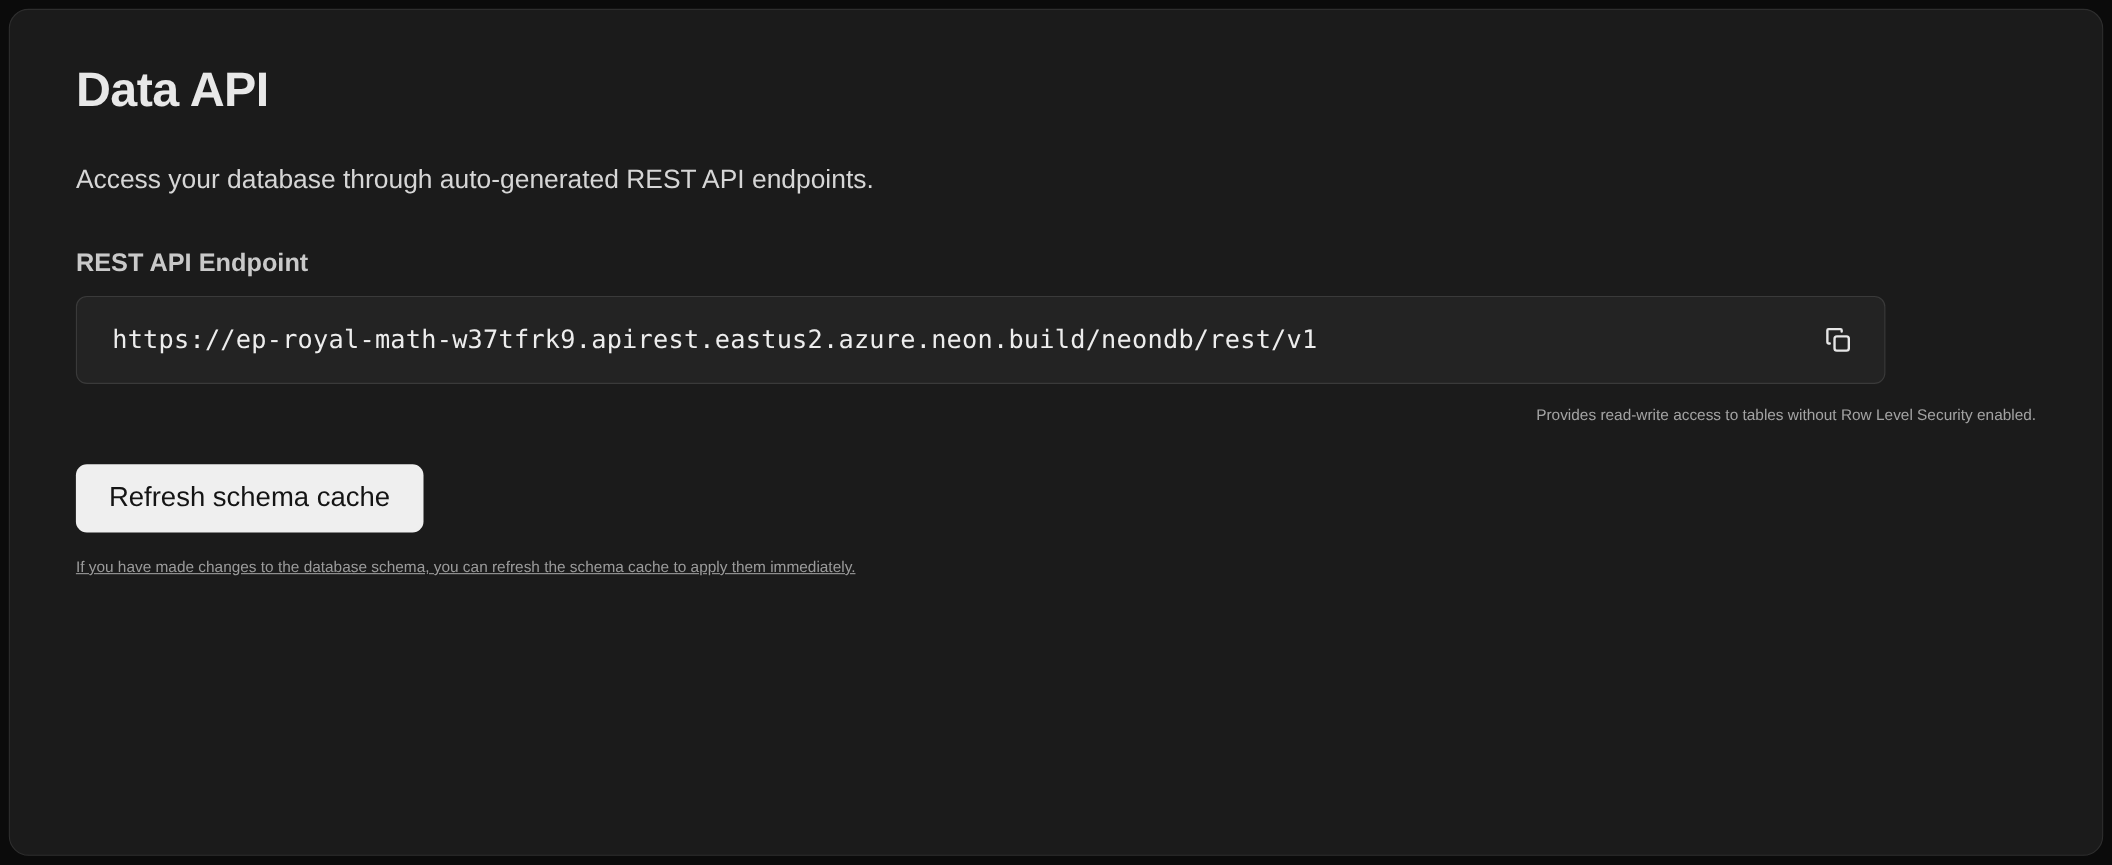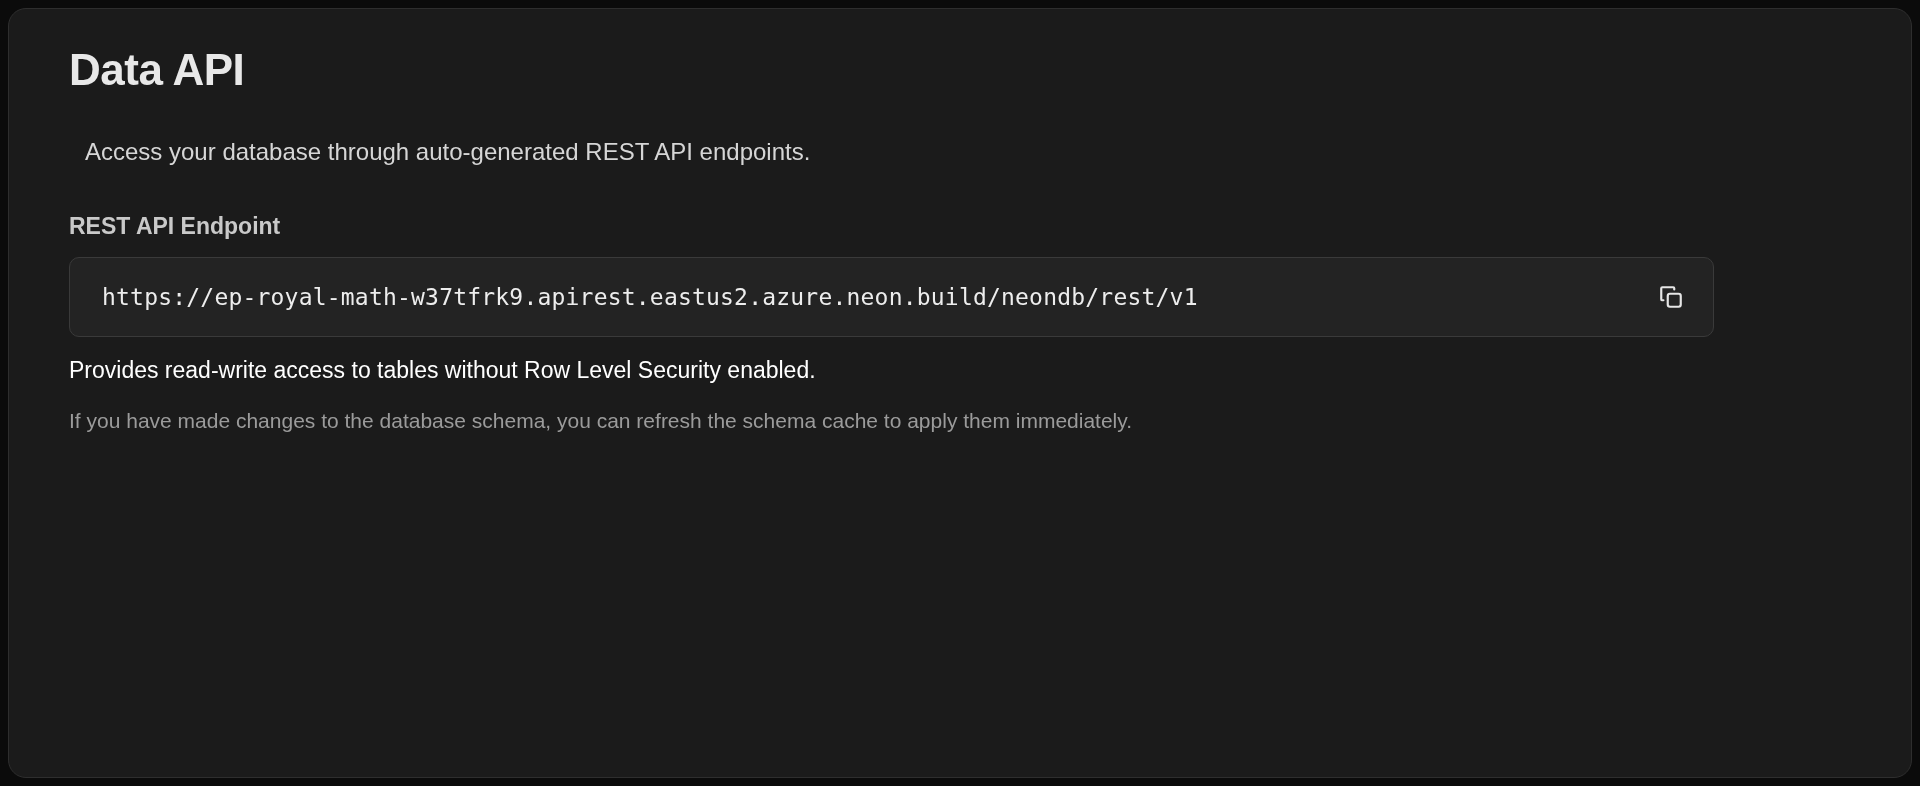--- a/index.html
+++ b/index.html
@@ -25,37 +25,37 @@
   
   .card {
     position: absolute;
     left: 8px;
     top: 8px;
     width: 1904px;
     height: 770px;
     background: #1b1b1b;
     border: 1px solid #2e2e2e;
     border-radius: 18px;
-    padding: 36px 60px 0 60px;
+    padding: 48px 60px 0 60px;
   }
 
   
   .card-title {
     margin: 0;
     padding: 0;
     font-size: 44px;
     line-height: 1.15;
     font-weight: 700;
     color: #e8e8e8;
     letter-spacing: -0.5px;
   }
 
   
   .card-subtitle {
-    margin: 16px;
+    margin: 0;
     padding: 0;
     margin-top: 40px;
     font-size: 24px;
     line-height: 1.3;
     font-weight: 400;
     color: #d6d6d6;
   }
 
   
   .field-label {
@@ -106,23 +106,24 @@
     cursor: pointer;
     color: #e6e6e6;
   }
   .copy-btn svg { display: block; }
 
   
   .field-hint {
     margin: 0;
     padding: 0;
     margin-top: 19px;
-    font-size: 23px;
-    line-height: 1.3;
-    color: #ffffff;
+    font-size: 14px;
+    line-height: 1.3;
+    color: #a3a3a3;
+    text-align: right;
   }
 
   
   .body-paragraph {
     margin: 0;
     padding: 0;
     margin-top: 40px;
     font-size: 25px;
     line-height: 1.3;
     color: #e2e2e2;
@@ -149,23 +150,24 @@
     border: 0;
     border-radius: 10px;
     cursor: pointer;
   }
 
   
   .footer-hint {
     margin: 0;
     padding: 0;
     margin-top: 22px;
-    font-size: 21px;
+    font-size: 14px;
     line-height: 1.3;
     color: #9b9b9b;
+    text-decoration: underline;
   }
 </style>
 </head>
 <body>
 
 <div class="page">
 
   <section class="card">
 
     <h1 class="card-title">Data API</h1>
@@ -182,17 +184,18 @@
             <rect x="9" y="9" width="12" height="12" rx="2"></rect>
             <path d="M5 15H4a1 1 0 0 1-1-1V4a1 1 0 0 1 1-1h10a1 1 0 0 1 1 1v1"></path>
           </svg>
         </span>
       </button>
     </div>
 
     <p class="field-hint">Provides read-write access to tables without Row Level Security enabled.</p>
 
 
+    <button class="refresh-btn">Refresh schema cache</button>
 
     <p class="footer-hint">If you have made changes to the database schema, you can refresh the schema cache to apply them immediately.</p>
 
   </section>
 </div>
 
 </body></html>

